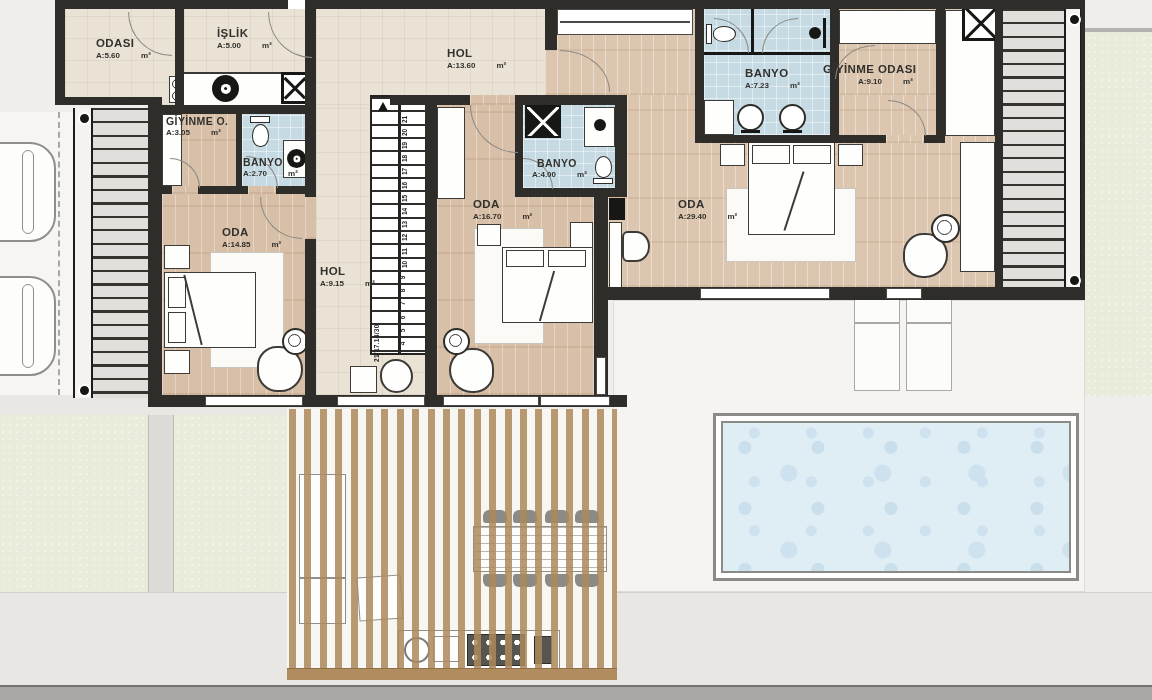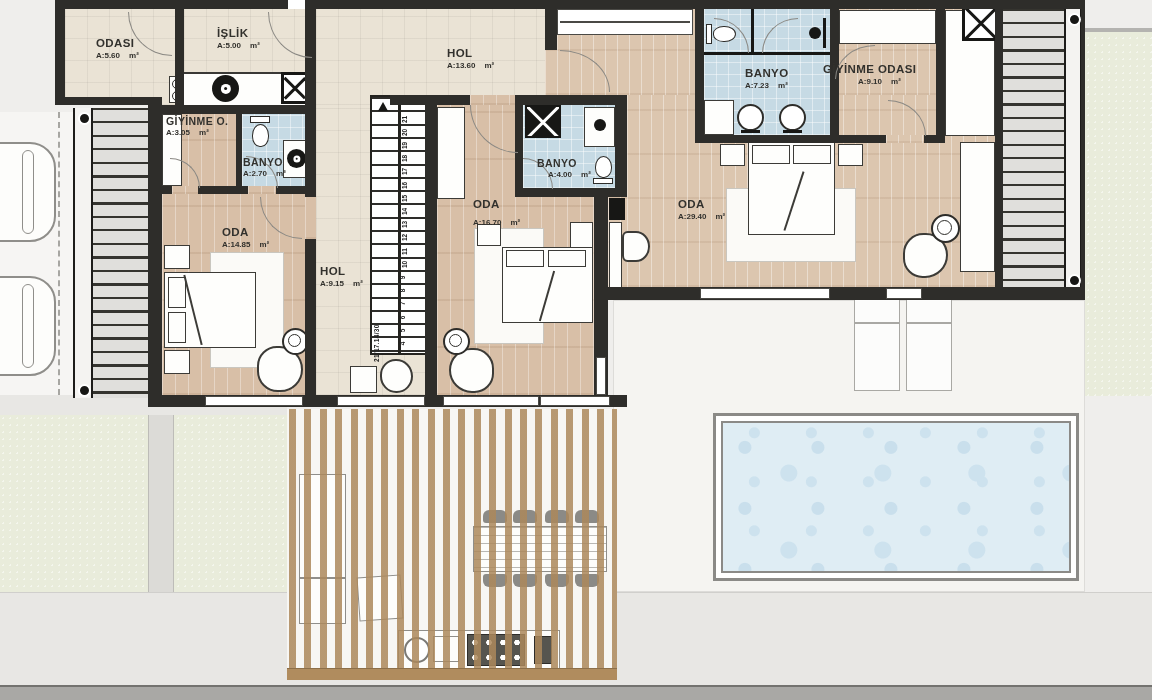--- a/index.html
+++ b/index.html
@@ -36,21 +36,21 @@
   .arc.tl{border-left:1.4px solid #8a8883;border-top:1.4px solid #8a8883;border-radius:100% 0 0 0;}
   .shaft{position:absolute;background:#fff;border:3px solid #171715;box-sizing:border-box;overflow:hidden;}
   .shaft i,.shaftd i{position:absolute;left:50%;top:50%;width:140%;height:2.5px;background:#171715;}
   .shaftd{position:absolute;background:#171715;border:2px solid #171715;box-sizing:border-box;overflow:hidden;}
   .shaftd i{background:#fff;}
   .x1{transform:translate(-50%,-50%) rotate(45deg);}
   .x2{transform:translate(-50%,-50%) rotate(-45deg);}
   
   .rname{position:absolute;font-weight:700;font-size:11.5px;line-height:1;color:#32312d;letter-spacing:0.4px;white-space:nowrap;}
   .rarea{position:absolute;font-weight:700;font-size:8px;line-height:1;color:#32312d;white-space:nowrap;}
-  .rarea .u{margin-left:9px;}
+  .rarea .u{margin-left:21px;}
   
   .slatsV{position:absolute;background-color:#e0dfdc;
     background-image:repeating-linear-gradient(180deg,#35342f 0 2px,transparent 2px 13.5px);}
   .rail{position:absolute;background:#f4f3f1;border-left:2.5px solid #1d1c1a;border-right:2.5px solid #1d1c1a;box-sizing:border-box;}
   .dot{position:absolute;width:9px;height:9px;border-radius:50%;background:#171715;border:2px solid #fff;}
   
   .stairs{position:absolute;left:370px;top:95px;width:57px;height:260px;background:#fff;
     border:2.5px solid #24231f;box-sizing:border-box;
     background-image:repeating-linear-gradient(180deg,#2e2d2a 0 2px,transparent 2px 13.3px);}
   .stair-mid{position:absolute;left:26px;top:0;width:2.5px;height:100%;background:#24231f;}
@@ -328,24 +328,24 @@
   <div class="rname" style="left:243px;top:157px;font-size:10.5px;">BANYO</div>
   <div class="rarea" style="left:243px;top:170px;"><span>A:2.70</span><span class="u">m²</span></div>
 
   <div class="rname" style="left:222px;top:227px;">ODA</div>
   <div class="rarea" style="left:222px;top:241px;"><span>A:14.85</span><span class="u">m²</span></div>
 
   <div class="rname" style="left:320px;top:266px;">HOL</div>
   <div class="rarea" style="left:320px;top:280px;"><span>A:9.15</span><span class="u">m²</span></div>
 
   <div class="rname" style="left:473px;top:199px;">ODA</div>
-  <div class="rarea" style="left:473px;top:219px;"><span>A:16.70</span><span class="u">m²</span></div>
+  <div class="rarea" style="left:473px;top:213px;"><span>A:16.70</span><span class="u">m²</span></div>
 
   <div class="rname" style="left:537px;top:158px;font-size:10.5px;">BANYO</div>
-  <div class="rarea" style="left:548px;top:171px;"><span>A:4.00</span><span class="u">m²</span></div>
+  <div class="rarea" style="left:532px;top:171px;"><span>A:4.00</span><span class="u">m²</span></div>
 
   <div class="rname" style="left:745px;top:68px;">BANYO</div>
   <div class="rarea" style="left:745px;top:82px;"><span>A:7.23</span><span class="u">m²</span></div>
 
   <div class="rname" style="left:823px;top:64px;">GİYİNME ODASI</div>
   <div class="rarea" style="left:858px;top:78px;"><span>A:9.10</span><span class="u">m²</span></div>
 
   <div class="rname" style="left:678px;top:199px;">ODA</div>
   <div class="rarea" style="left:678px;top:213px;"><span>A:29.40</span><span class="u">m²</span></div>
 

